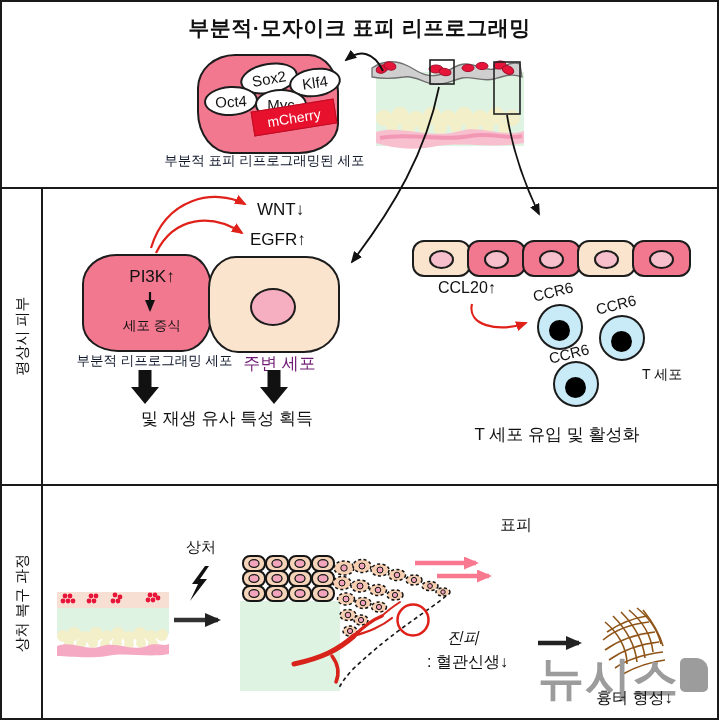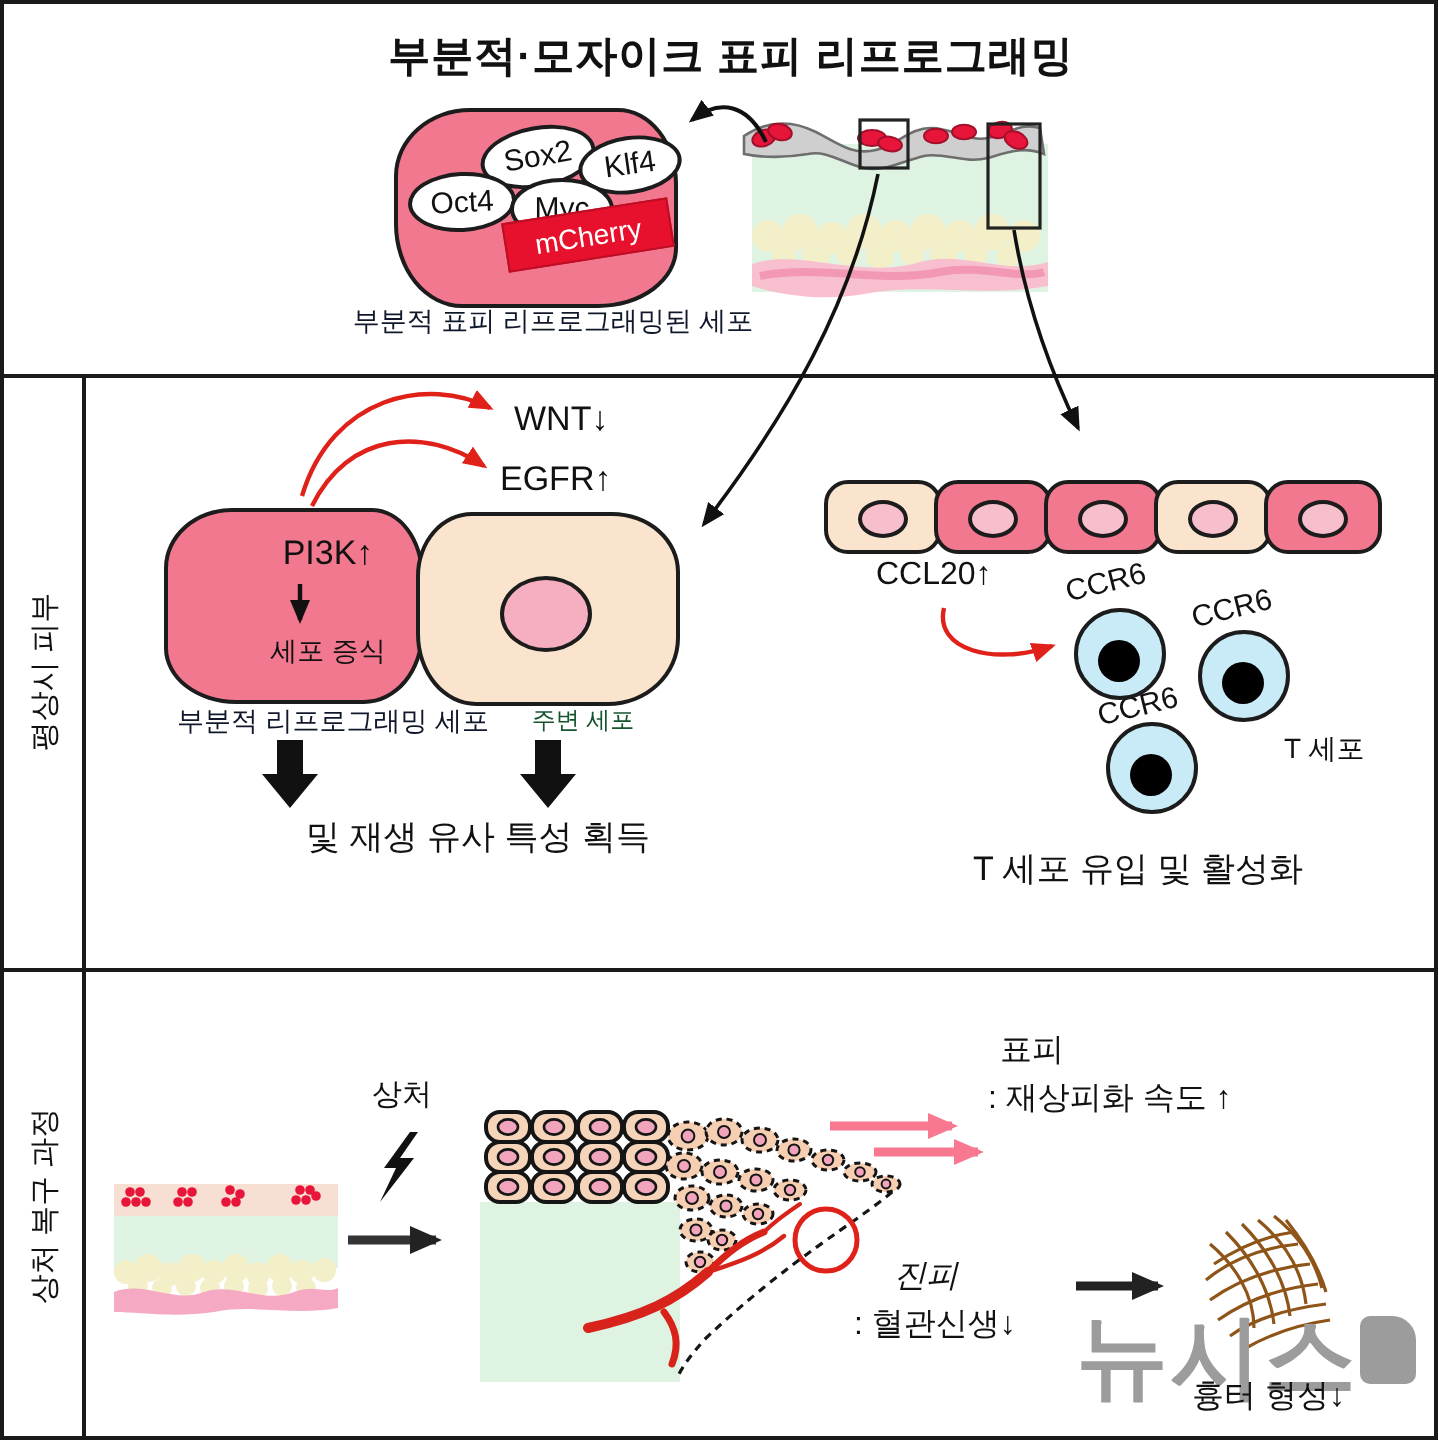--- a/index.html
+++ b/index.html
@@ -2,32 +2,32 @@
 <html><head>
 <meta charset="utf-8">
 <style>
   html,body{margin:0;padding:0;background:#fff;}
   .stage{
     position:relative;width:719px;height:720px;box-sizing:border-box;
     border:2px solid #1a1a1a;background:#fff;overflow:hidden;
     font-family:"Liberation Sans","DejaVu Sans",sans-serif;color:#111;
   }
   .abs{position:absolute;}
-  .ctr{text-align:center;margin-left:12px;}
+  .ctr{text-align:center;}
   .line-h{position:absolute;left:0;right:0;height:2px;background:#1a1a1a;}
   .line-v{position:absolute;width:2px;background:#1a1a1a;}
   .title{left:0;right:0;top:12px;font-size:21px;font-weight:bold;letter-spacing:0.5px;}
   .vlabel{width:120px;height:20px;font-size:15px;text-align:center;transform:rotate(-90deg);transform-origin:center;}
   .bigcell{left:195px;top:52px;width:138px;height:96px;background:#F2788F;border:2.5px solid #1c1c1c;
     border-radius:38px 30px 40px 34px / 34px 38px 30px 42px;}
   .factor{background:#fff;border:2px solid #1c1c1c;border-radius:50%;display:flex;align-items:center;justify-content:center;font-size:15px;}
   .mcherry{left:250px;top:103px;width:82px;height:23px;background:#E8112D;border:1.5px solid #BC0E24;color:#fff;
     display:flex;align-items:center;justify-content:center;font-size:14px;transform:rotate(-9deg);}
   .cap-red{color:#0f172a;font-size:13.5px;}
-  .cap-orange{color:#14532d;font-size:12px;}
+  .cap-orange{color:#701a75;font-size:17px;}
   .blobcell{border:2.5px solid #1c1c1c;}
   .pinkbg{background:#F2788F;}
   .peachbg{background:#FBE4CE;}
   .nucleus{background:#F6AFC0;border:2.2px solid #1c1c1c;border-radius:50%;}
   .rowcell{position:absolute;width:55px;height:33px;border:2.5px solid #1c1c1c;border-radius:12px;}
   .rownuc{position:absolute;left:15px;top:8px;width:21px;height:15px;background:#F6BFCB;border:2px solid #1c1c1c;border-radius:50%;}
   .tcell{position:absolute;width:42px;height:42px;background:#C9EBF7;border:2.2px solid #1c1c1c;border-radius:50%;}
   .tnuc{position:absolute;left:10px;top:14px;width:21px;height:21px;background:#000;border-radius:50%;}
   .ccr6{width:52px;text-align:center;font-size:15px;transform:rotate(-14deg);transform-origin:center;}
   .txt17{font-size:17px;}
@@ -293,21 +293,20 @@
       <path d="M8 48 C 22 38, 40 32, 58 30"></path>
       <path d="M12 58 C 26 48, 44 42, 62 40"></path>
       <path d="M18 66 C 32 56, 50 52, 66 50"></path>
       <path d="M26 72 C 40 64, 54 60, 68 58"></path>
       <path d="M46 8 C 54 18, 62 30, 66 44"></path>
       <path d="M10 30 C 22 22, 36 16, 50 14"></path>
     </g>
   </svg>
 
   <div class="abs txt16" style="left:498px;top:513px;">표피</div>
-  <div class="abs txt16" style="left:492px;top:537px;">: 재상피화 속도 ↑</div>
   <div class="abs txt16" style="left:445px;top:626px;font-style:italic;">진피</div>
   <div class="abs txt16" style="left:425px;top:650px;">: 혈관신생↓</div>
   <div class="abs txt16 ontop" style="left:594px;top:658px;margin-top:28px;">흉터 형성↓</div>
   <div class="abs watermark" style="left:536px;top:646px;">뉴시스</div>
   <div class="abs wm-block" style="left:678px;top:656px;"></div>
 
   <svg class="abs" style="left:0;top:0;pointer-events:none;" width="719" height="720" viewBox="0 0 719 720">
     <defs>
       <marker id="mkB" markerUnits="userSpaceOnUse" markerWidth="12" markerHeight="10" refX="10" refY="5" orient="auto">
         <path d="M0 0 L12 5 L0 10 Z" fill="#111"></path>

